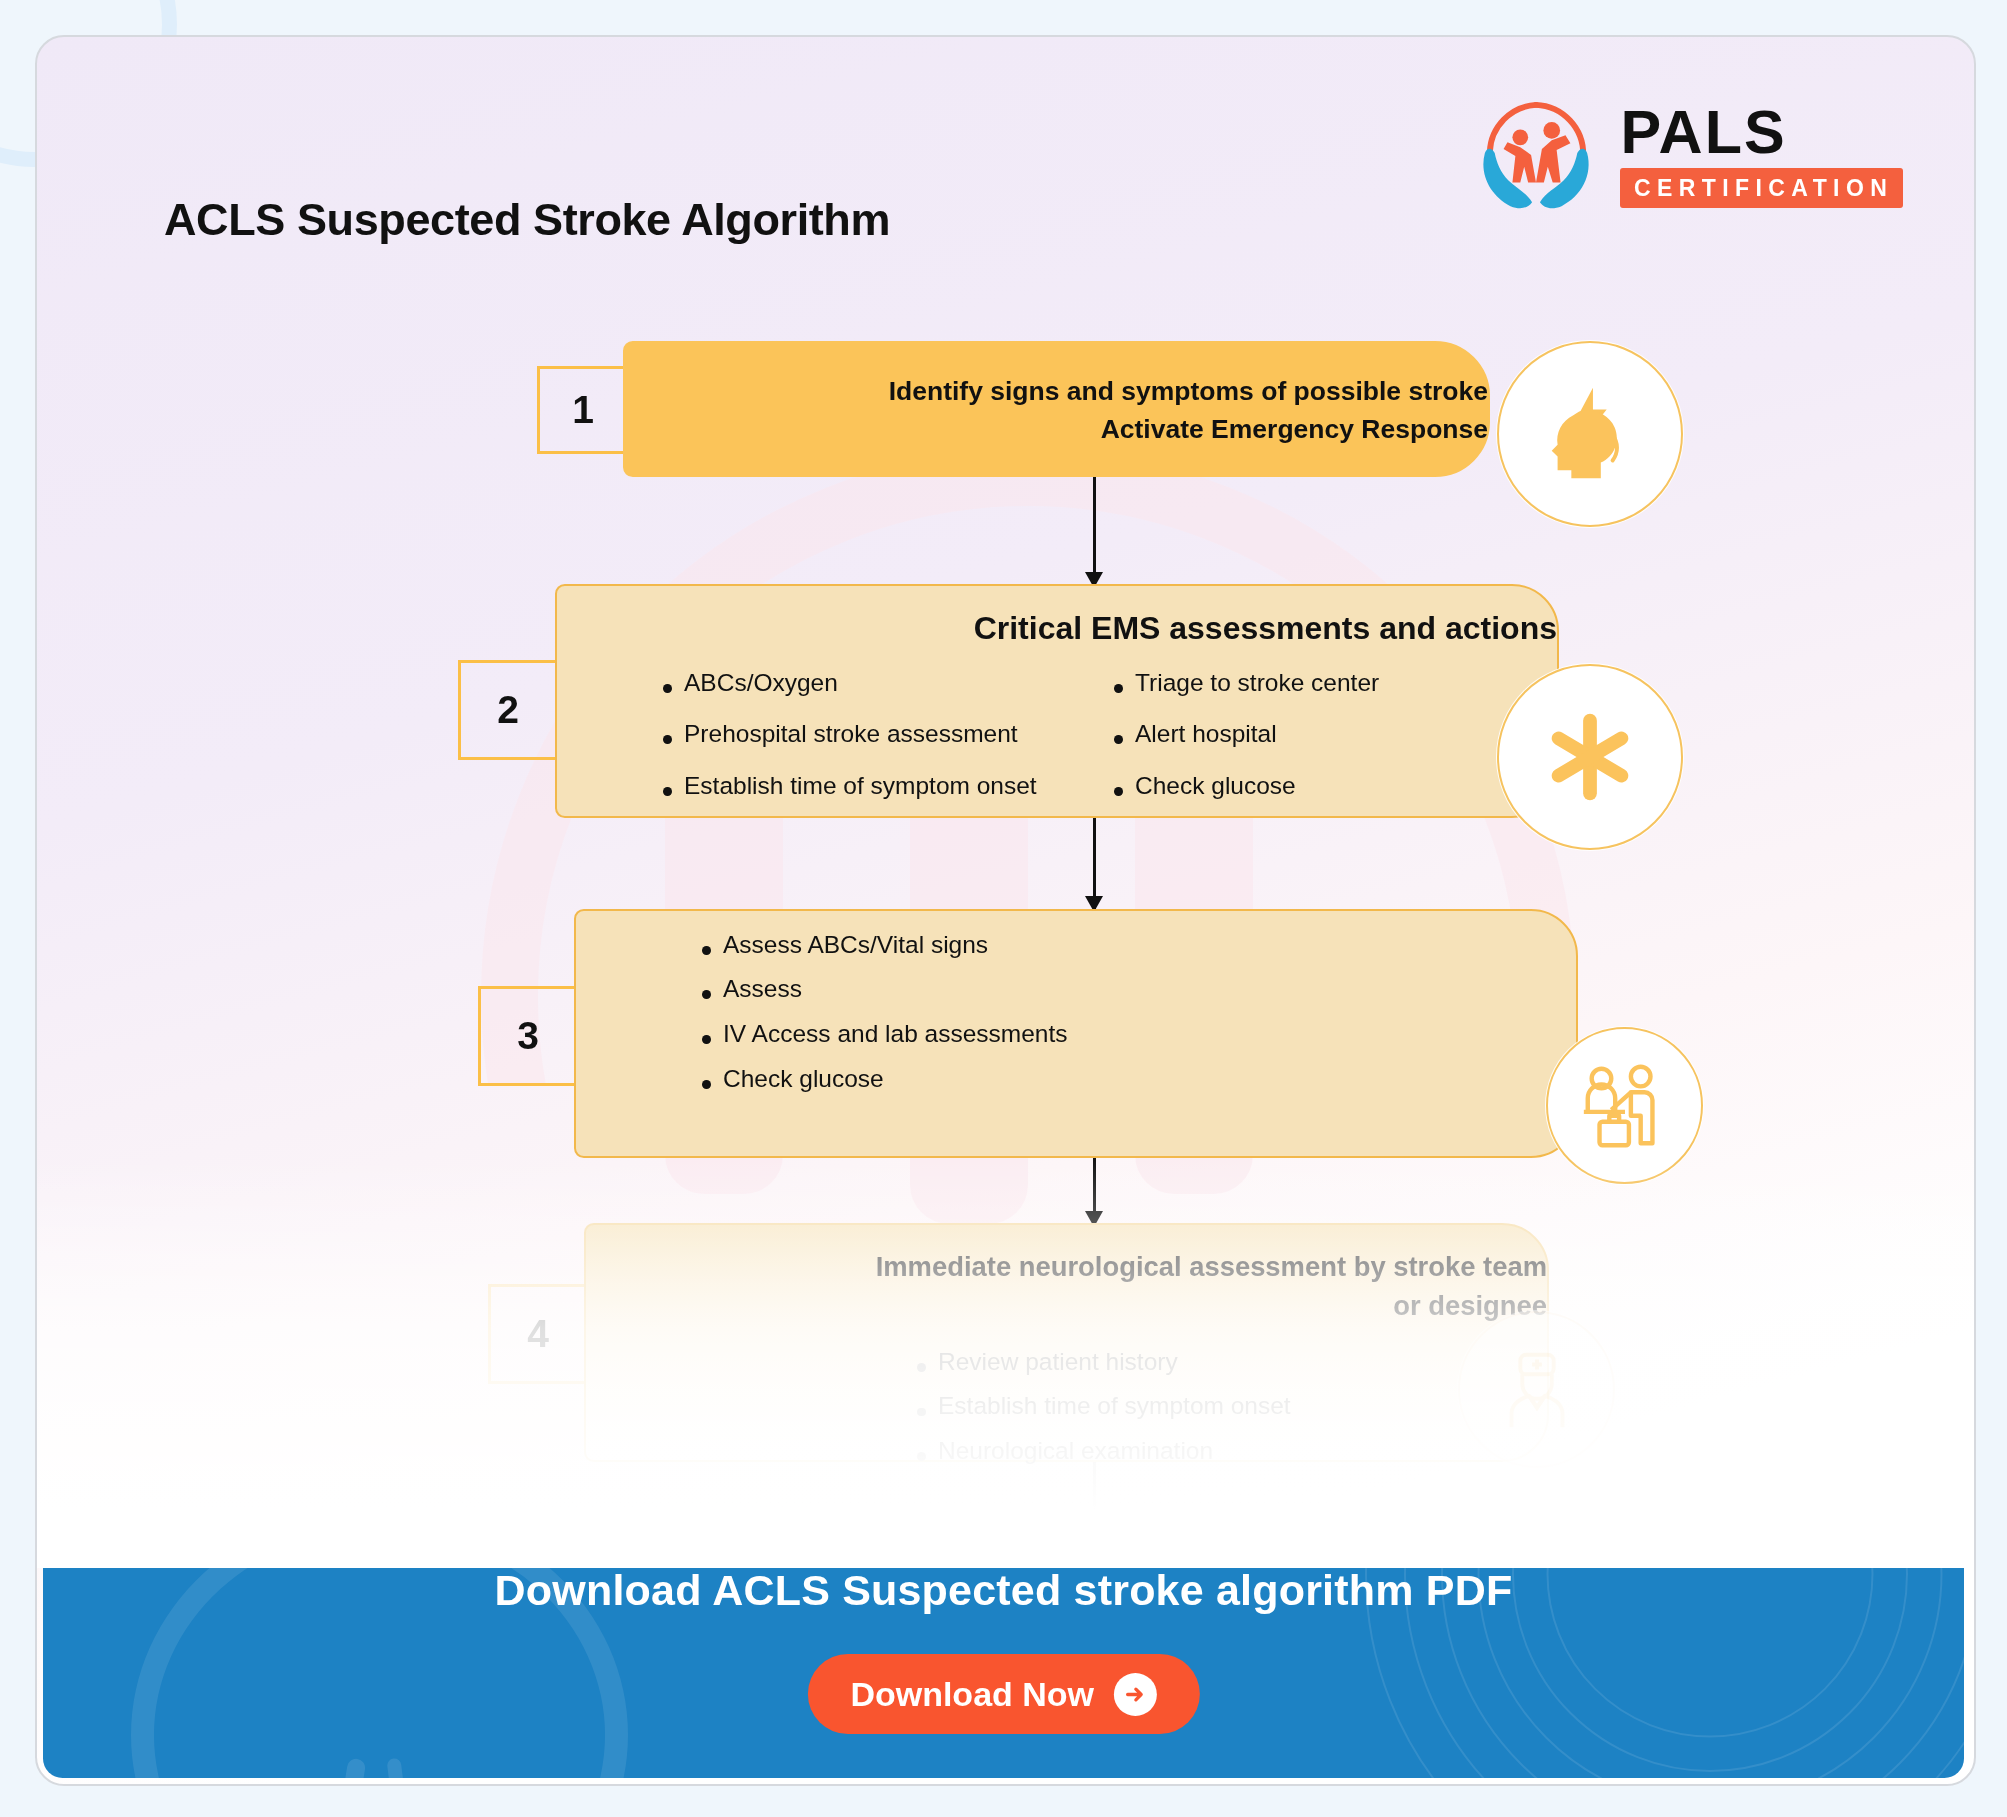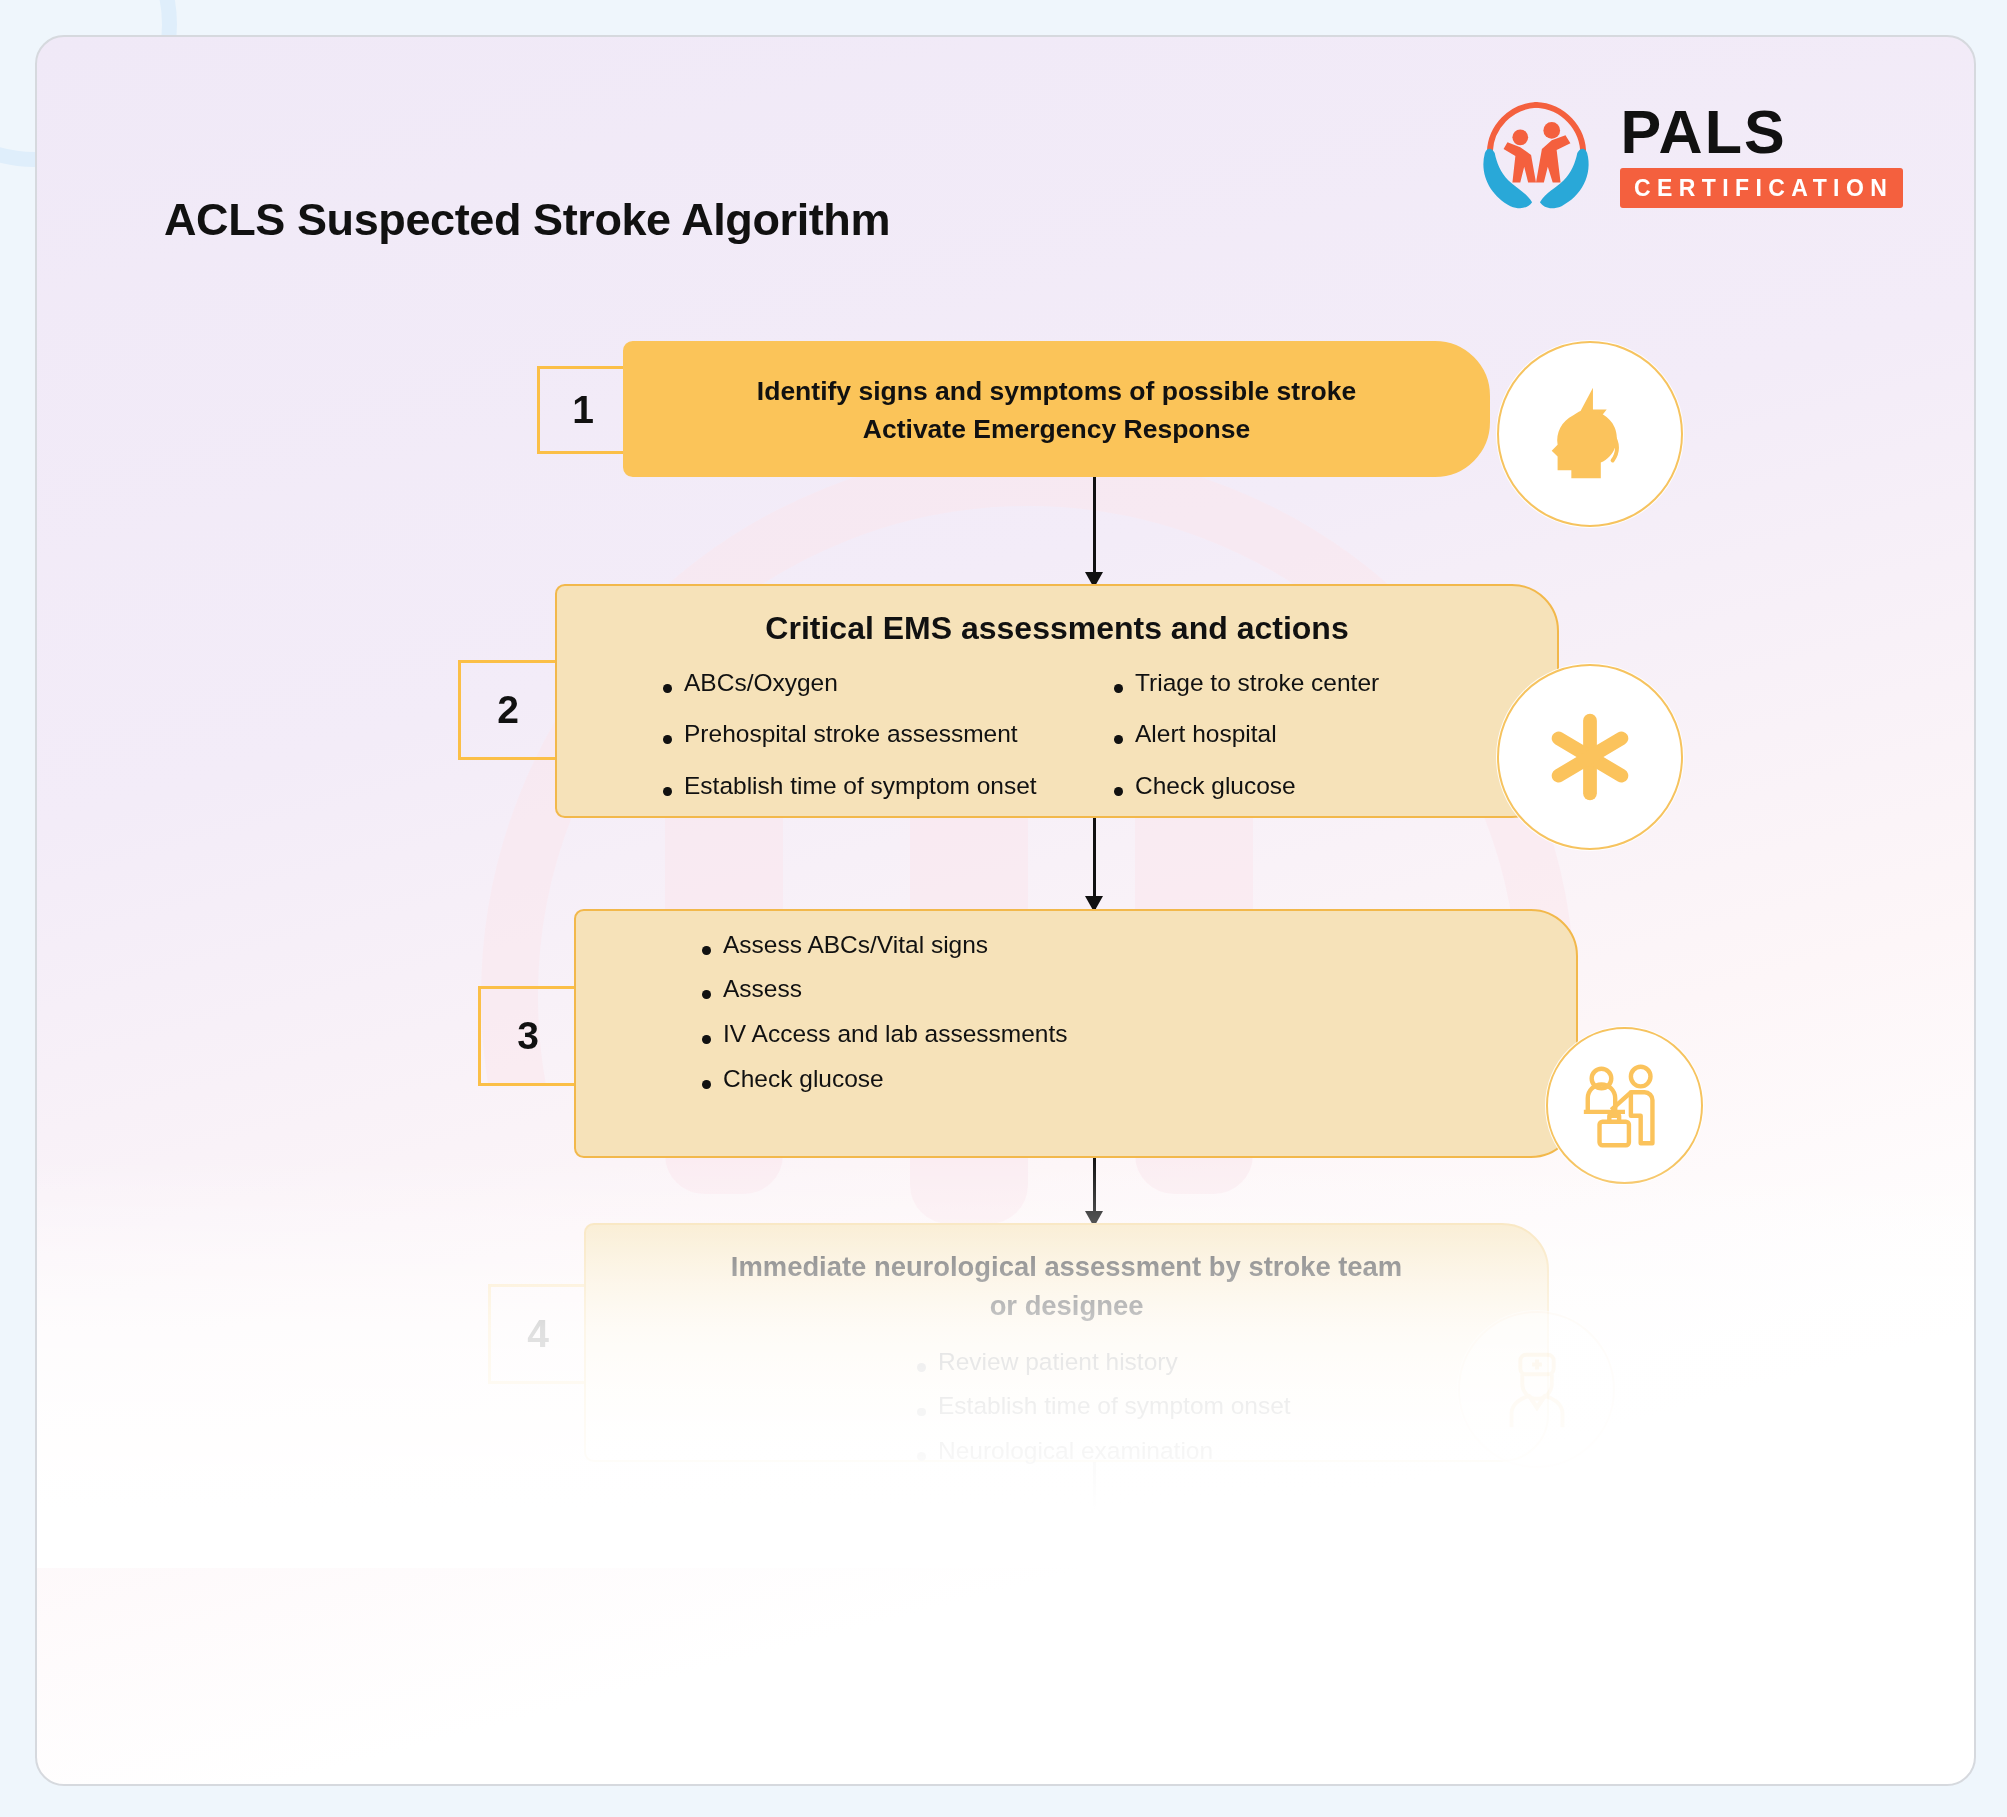--- a/index.html
+++ b/index.html
@@ -77,21 +77,21 @@
     font-size:39px;font-weight:bold;color:#111;
     z-index:3;
   }
   .box{
     position:absolute;
     border:2px solid #f2b84b;
     border-radius:9.8px 47px 47px 9.8px;
     z-index:4;
   }
   .box .box-title{
-    text-align:center;font-weight:bold;color:#111;
+    text-align:right;font-weight:bold;color:#111;
   }
   .cols{display:flex;padding:0 0 0 0;}
   .col{flex:1;}
   ul.bullets{margin:0;padding:0;list-style:none;}
   ul.bullets li{
     position:relative;padding-left:29px;color:#111;
   }
   ul.bullets li:before{
     content:"";position:absolute;left:7.8px;top:.62em;
     width:8.8px;height:8.8px;border-radius:50%;background:#111;
@@ -346,14 +346,38 @@
 
       <div class="arr" id="arr1"></div>
       <div class="arr" id="arr2"></div>
       <div class="arr" id="arr3"></div>
       <div class="arr" id="arr4"></div>
     </div>
 
     <div class="fade-cover"></div>
   </div>
 
+  <div class="cta">
+    <div class="cta-arcs">
+      <i style="width:686px;height:686px;"></i>
+      <i style="width:608px;height:608px;"></i>
+      <i style="width:534px;height:534px;"></i>
+      <i style="width:461px;height:461px;"></i>
+      <i style="width:392px;height:392px;"></i>
+      <i style="width:323px;height:323px;"></i>
+    </div>
+    <div class="cta-blob"></div>
+    <div class="cta-blob2"></div>
+    <div class="cta-blob3"></div>
+
+    <div class="cta-title">Download ACLS Suspected stroke algorithm PDF</div>
+
+    <button class="cta-btn">
+      <span>Download Now</span>
+      <span class="arrow-circle">
+        <svg width="29" height="29" viewBox="0 0 30 30">
+          <path d="M7 15 H21 M15.5 9.5 L21 15 L15.5 20.5" fill="none" stroke="#f9552f" stroke-width="3.4" stroke-linecap="round" stroke-linejoin="round"></path>
+        </svg>
+      </span>
+    </button>
+  </div>
 </div>
 
 
 </body></html>

